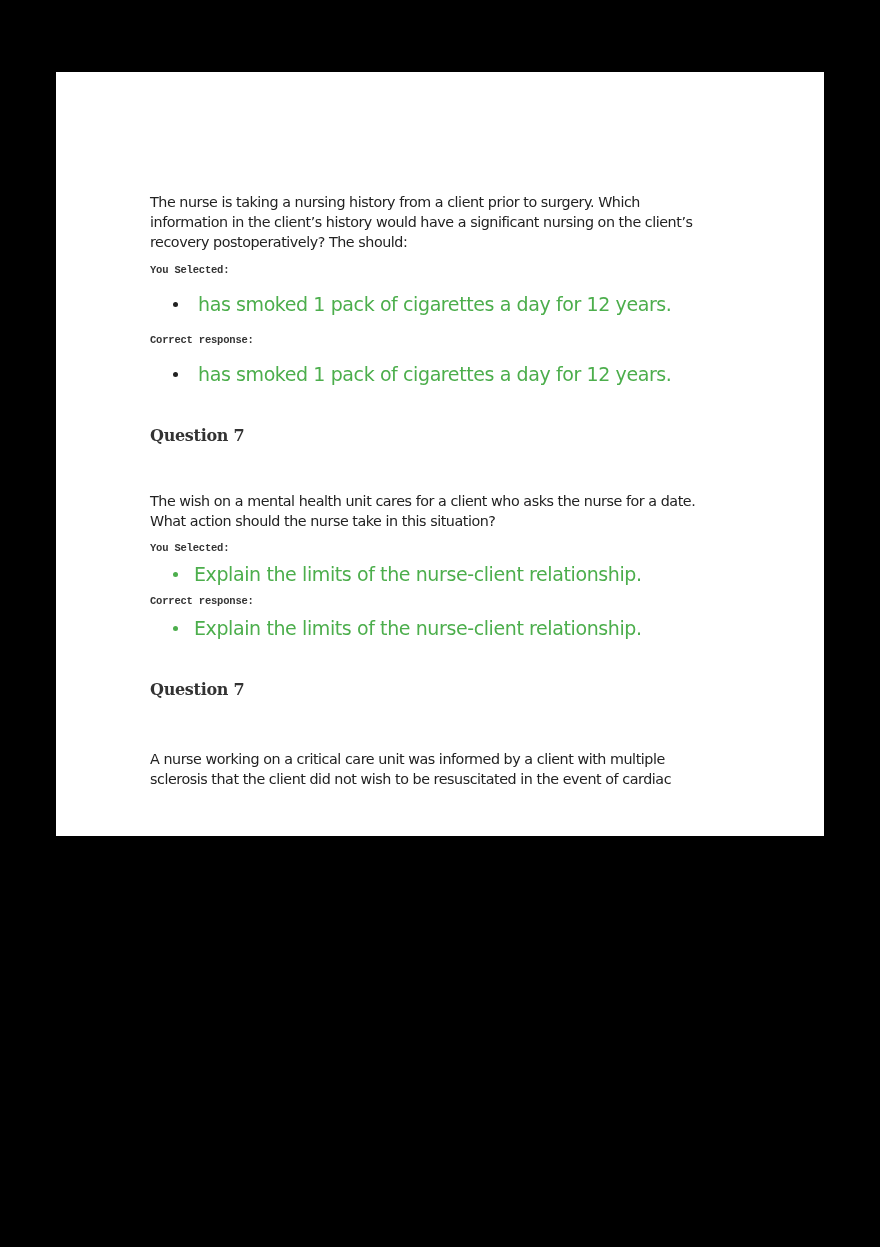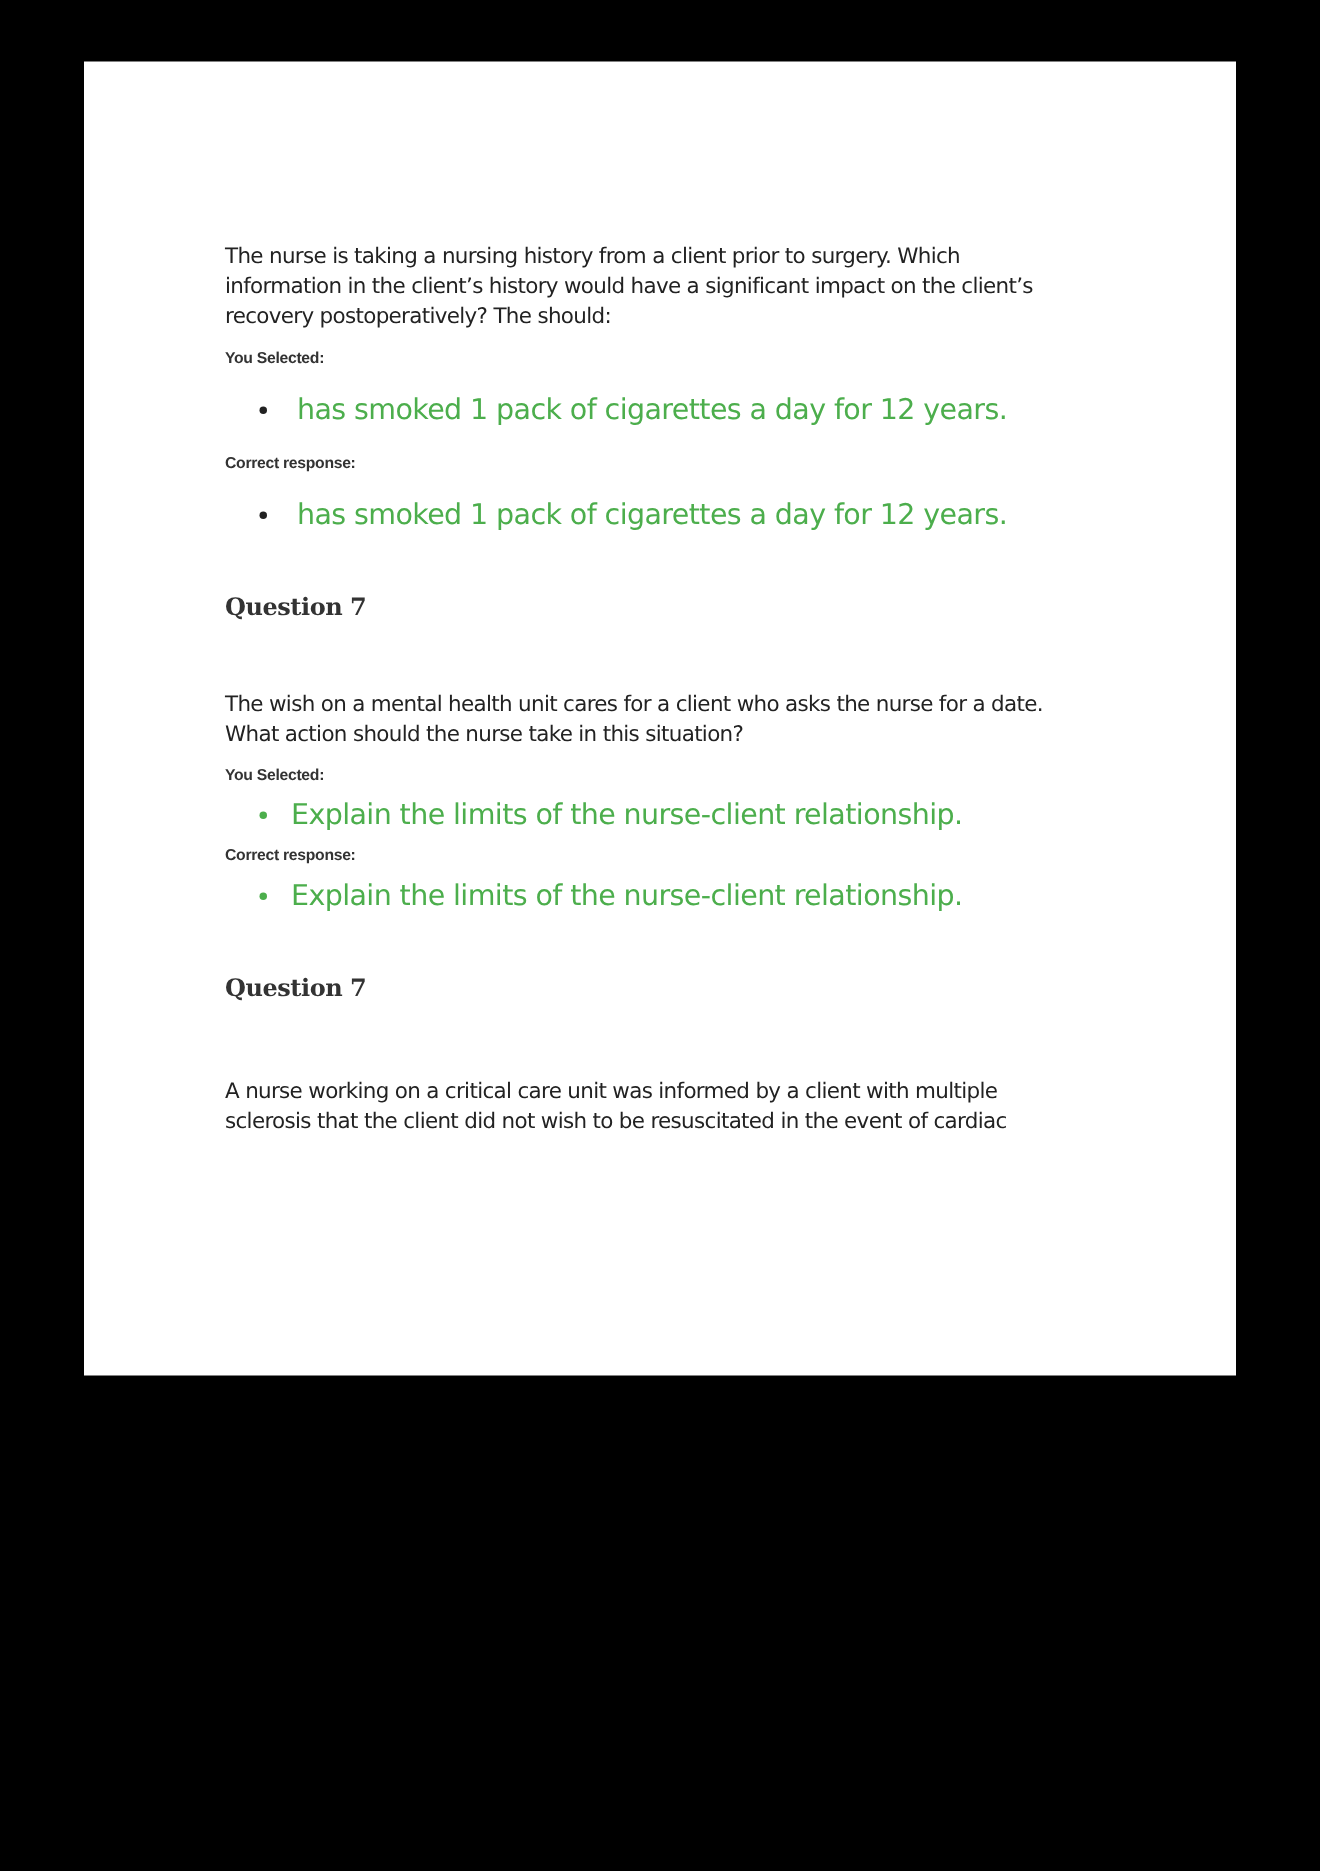--- a/index.html
+++ b/index.html
@@ -9,41 +9,41 @@
     }
     body {
       width: 880px;
       height: 1247px;
       position: relative;
       overflow: hidden;
     }
     .page {
       position: absolute;
       left: 56px;
-      top: 41px;
+      top: 72px;
       width: 768px;
-      height: 876px;
+      height: 764px;
       background: #ffffff;
     }
     .content {
       position: absolute;
       left: 94px;
       top: 120px;
       width: 590px;
     }
     .stem {
       font-family: "DejaVu Sans", sans-serif;
       font-size: 14.3px;
       line-height: 20px;
       color: #222222;
       letter-spacing: -0.45px;
       margin: 0;
     }
     .label {
-      font-family: Liberation Sans, sans-serif;
+      font-family: Liberation Mono, monospace;
       font-weight: bold;
       font-size: 10.5px;
       line-height: 14px;
       color: #333333;
       letter-spacing: -0.2px;
       margin: 0;
     }
     .answer {
       position: relative;
       font-family: "DejaVu Sans", sans-serif;
@@ -71,21 +71,21 @@
     }
     .abs { position: absolute; left: 0; white-space: nowrap; }
   </style>
 </head>
 <body>
 
 <div class="page">
   <div class="content">
 
     <p class="stem abs" style="top:0px;">The nurse is taking a nursing history from a client prior to surgery. Which</p>
-    <p class="stem abs" style="top:20px;">information in the client’s history would have a significant impact on the client’s</p>
+    <p class="stem abs" style="top:20px;">information in the client’s history would have a significant nursing on the client’s</p>
     <p class="stem abs" style="top:40px;">recovery postoperatively? The should:</p>
 
     <p class="label abs" style="top:71px;">You Selected:</p>
     <div class="abs" style="top:102px;">
       <span class="bullet" style="left:23px; background:#222222;"></span>
       <p class="answer" style="padding-left:48px;">has smoked 1 pack of cigarettes a day for 12 years.</p>
     </div>
 
     <p class="label abs" style="top:141px;">Correct response:</p>
     <div class="abs" style="top:172px;">

